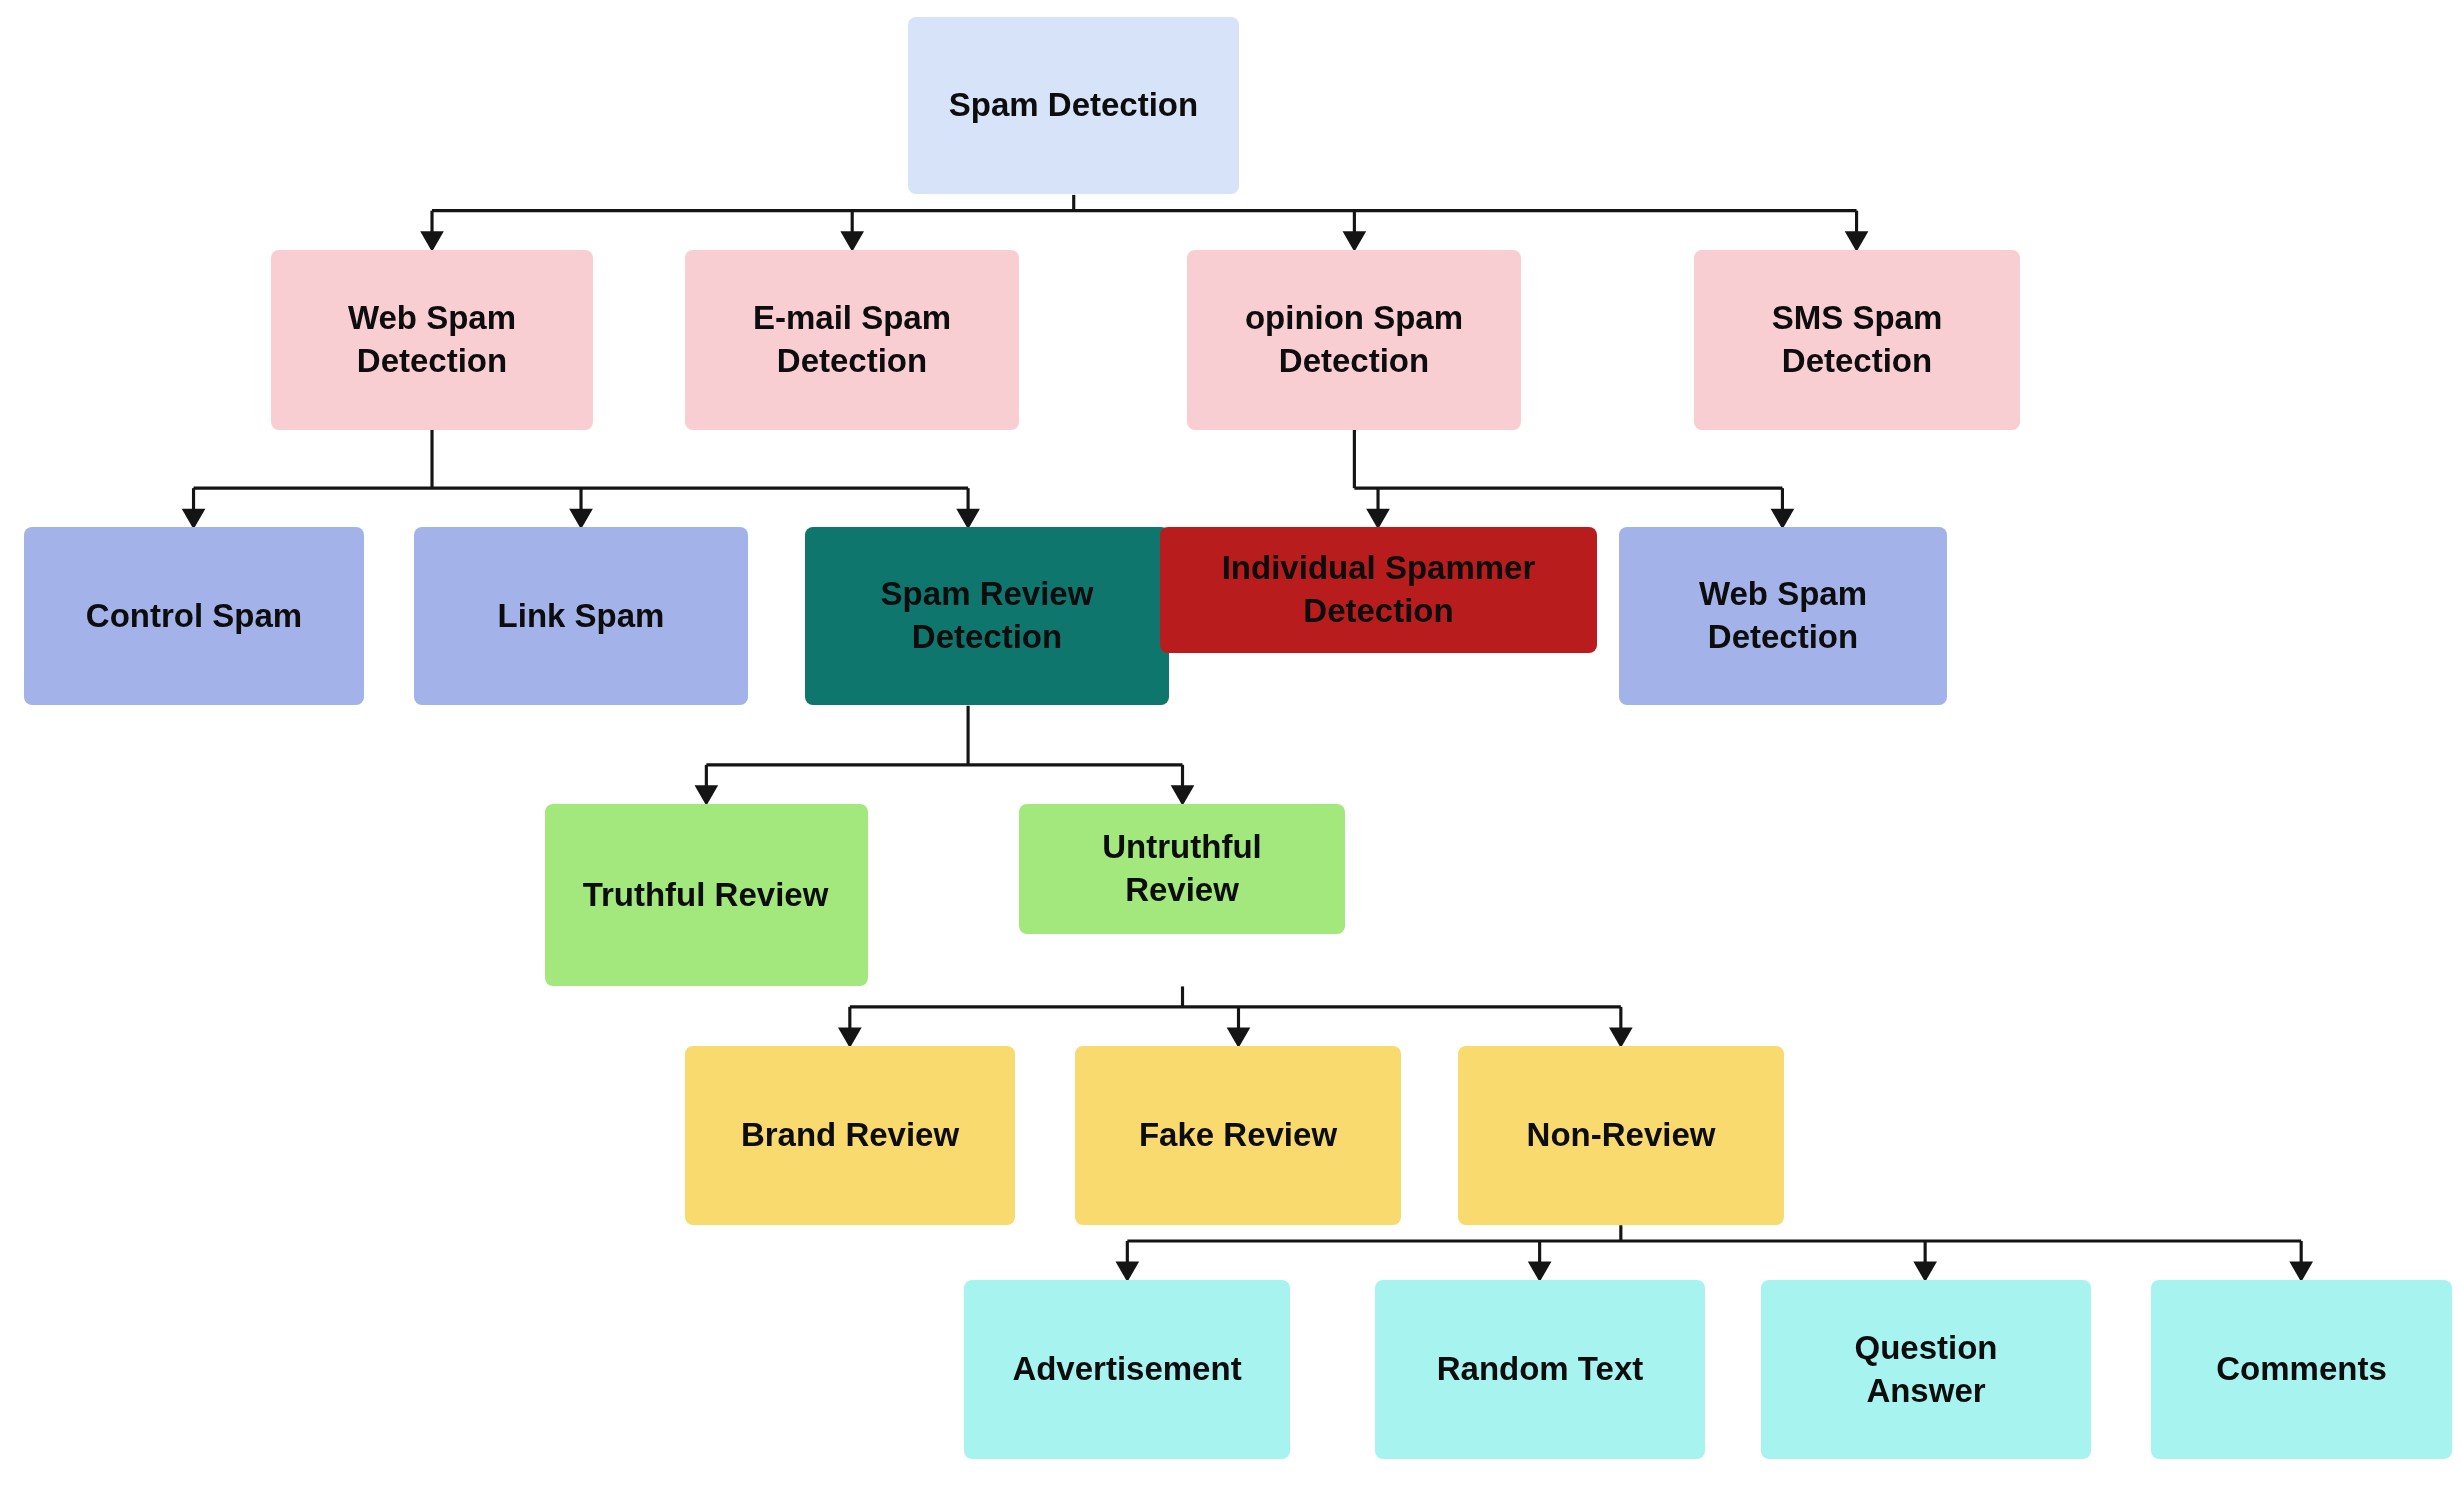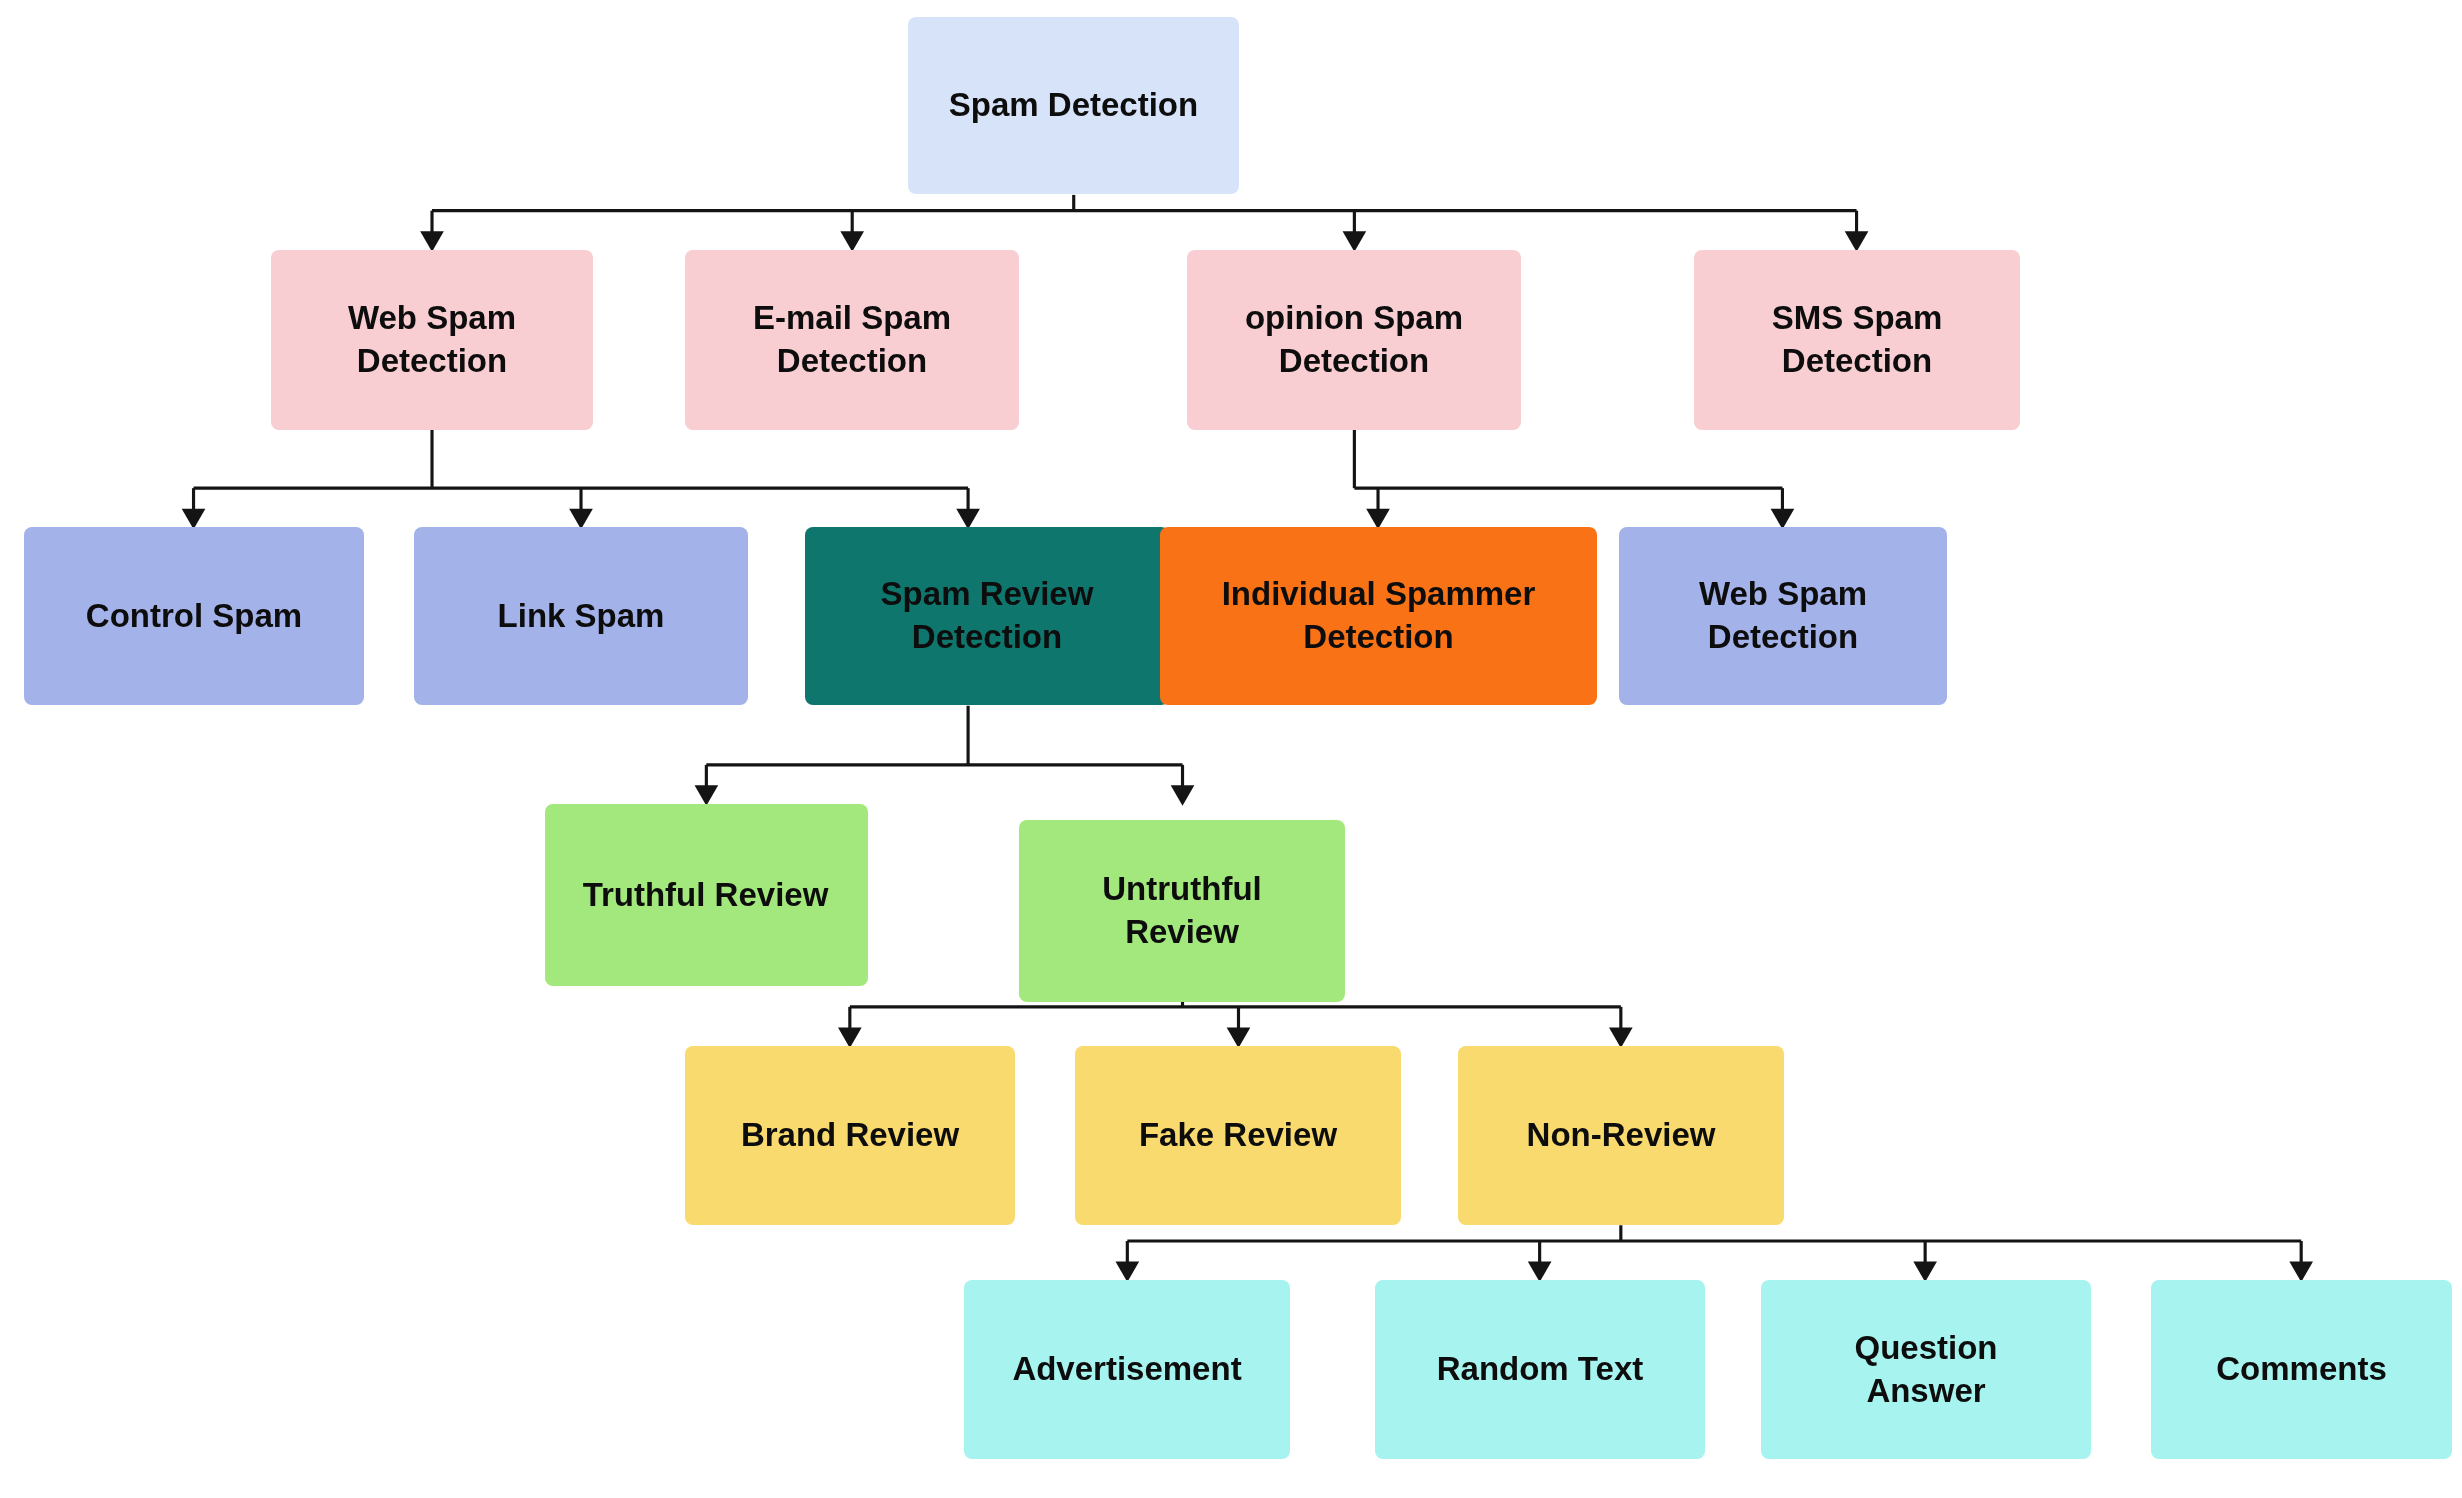--- a/index.html
+++ b/index.html
@@ -112,33 +112,33 @@
   <div class="node" style="left: 24px; top: 527px; width: 340px; height: 178px; background: rgb(164, 178, 234);">
       <span>Control Spam</span>
     </div>
   <div class="node" style="left: 414px; top: 527px; width: 334px; height: 178px; background: rgb(164, 178, 234);">
       <span>Link Spam</span>
     </div>
   <div class="node" style="left: 805px; top: 527px; width: 364px; height: 178px; background: #0f766e;">
       <span>Spam Review
 Detection</span>
     </div>
-  <div class="node" style="left: 1160px; top: 527px; width: 437px; height: 178px; background: #f97316;">
+  <div class="node" style="left: 1160px; top: 527px; width: 437px; height: 126px; background: #b91c1c;">
       <span>Individual Spammer
 Detection</span>
     </div>
   <div class="node" style="left: 1619px; top: 527px; width: 328px; height: 178px; background: rgb(164, 178, 234);">
       <span>Web Spam
 Detection</span>
     </div>
 
   <div class="node" style="left: 545px; top: 804px; width: 323px; height: 182px; background: rgb(163, 232, 124); padding-left: 12px;">
       <span>Truthful Review</span>
     </div>
-  <div class="node" style="left: 1019px; top: 804px; width: 326px; height: 182px; background: rgb(163, 232, 124); margin-top: 16px;">
+  <div class="node" style="left: 1019px; top: 804px; width: 326px; height: 130px; background: rgb(163, 232, 124);">
       <span>Untruthful
 Review</span>
     </div>
 
   <div class="node" style="left: 685px; top: 1046px; width: 330px; height: 179px; background: rgb(248, 218, 110);">
       <span>Brand Review</span>
     </div>
   <div class="node" style="left: 1075px; top: 1046px; width: 326px; height: 179px; background: rgb(248, 218, 110);">
       <span>Fake Review</span>
     </div>

